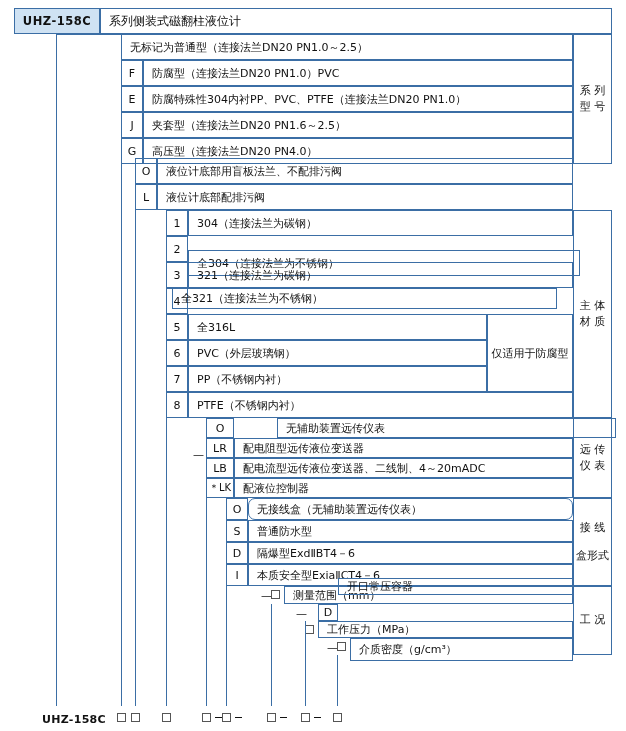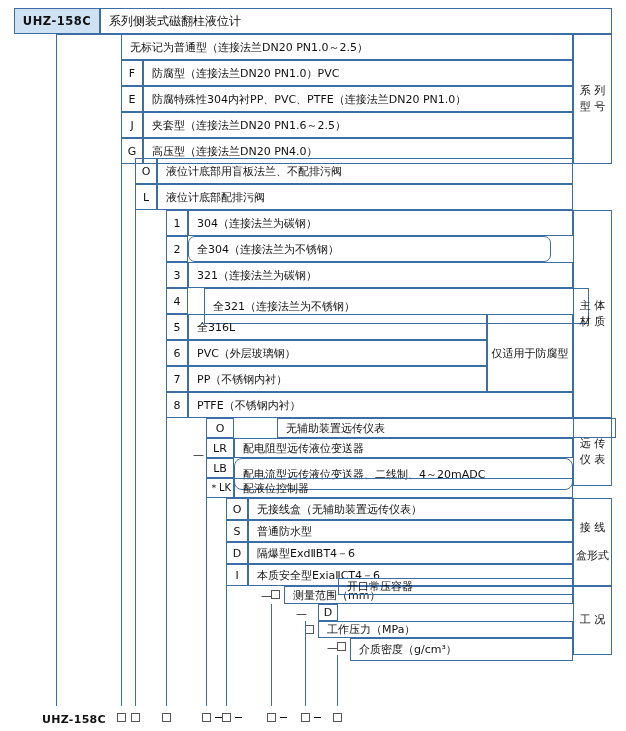--- a/index.html
+++ b/index.html
@@ -117,27 +117,27 @@
   <div class="code abs" style="left:135px;top:158px;width:22px;height:26px;">O</div>
   <div class="desc abs" style="left:157px;top:158px;width:416px;height:26px;">液位计底部用盲板法兰、不配排污阀</div>
 
   <div class="code abs" style="left:135px;top:184px;width:22px;height:26px;">L</div>
   <div class="desc abs" style="left:157px;top:184px;width:416px;height:26px;">液位计底部配排污阀</div>
 
   <div class="code abs" style="left:166px;top:210px;width:22px;height:26px;">1</div>
   <div class="desc abs" style="left:188px;top:210px;width:385px;height:26px;">304（连接法兰为碳钢）</div>
 
   <div class="code abs" style="left:166px;top:236px;width:22px;height:26px;">2</div>
-  <div class="desc abs" style="left:188px;top:236px;width:363px;height:26px;border-radius:7px;">全304（连接法兰为不锈钢）</div>
+  <div class="desc abs" style="left:188px;top:250px;width:392px;height:26px;">全304（连接法兰为不锈钢）</div>
 
   <div class="code abs" style="left:166px;top:262px;width:22px;height:26px;">3</div>
   <div class="desc abs" style="left:188px;top:262px;width:385px;height:26px;">321（连接法兰为碳钢）</div>
 
   <div class="code abs" style="left:166px;top:288px;width:22px;height:26px;">4</div>
-  <div class="desc abs" style="left:204px;top:288px;width:385px;height:36px;">全321（连接法兰为不锈钢）</div>
+  <div class="desc abs" style="left:172px;top:288px;width:385px;height:21px;">全321（连接法兰为不锈钢）</div>
 
   <div class="code abs" style="left:166px;top:314px;width:22px;height:26px;">5</div>
   <div class="desc abs" style="left:188px;top:314px;width:299px;height:26px;">全316L</div>
 
   <div class="code abs" style="left:166px;top:340px;width:22px;height:26px;">6</div>
   <div class="desc abs" style="left:188px;top:340px;width:299px;height:26px;">PVC（外层玻璃钢）</div>
 
   <div class="code abs" style="left:166px;top:366px;width:22px;height:26px;">7</div>
   <div class="desc abs" style="left:188px;top:366px;width:299px;height:26px;">PP（不锈钢内衬）</div>
 
@@ -151,34 +151,34 @@
     <span>材 质</span>
   </div>
 
   <div class="code abs" style="left:206px;top:418px;width:28px;height:20px;">O</div>
   <div class="desc abs" style="left:234px;top:418px;width:339px;height:20px;margin-left:43px;">无辅助装置远传仪表</div>
 
   <div class="code abs" style="left:206px;top:438px;width:28px;height:20px;">LR</div>
   <div class="desc abs" style="left:234px;top:438px;width:339px;height:20px;">配电阻型远传液位变送器</div>
 
   <div class="code abs" style="left:206px;top:458px;width:28px;height:20px;">LB</div>
-  <div class="desc abs" style="left:234px;top:458px;width:339px;height:32px;border-radius:8px;">配电流型远传液位变送器、二线制、4～20mADC</div>
+  <div class="desc abs" style="left:234px;top:458px;width:339px;height:20px;">配电流型远传液位变送器、二线制、4～20mADC</div>
 
   <div class="code abs" style="left:206px;top:478px;width:28px;height:20px;font-size:10px;">＊LK</div>
   <div class="desc abs" style="left:234px;top:478px;width:339px;height:20px;">配液位控制器</div>
 
   <div class="dash abs" style="left:193px;top:450px;">—</div>
 
-  <div class="rlabel abs" style="left:573px;top:418px;width:39px;height:68px;">
+  <div class="rlabel abs" style="left:573px;top:418px;width:39px;height:80px;">
     <span>远 传</span>
     <span>仪 表</span>
   </div>
 
   <div class="code abs" style="left:226px;top:498px;width:22px;height:22px;">O</div>
-  <div class="desc abs" style="left:248px;top:498px;width:325px;height:22px;">无接线盒（无辅助装置远传仪表）</div>
+  <div class="desc abs" style="left:248px;top:498px;width:325px;height:22px;border-radius:7px;">无接线盒（无辅助装置远传仪表）</div>
 
   <div class="code abs" style="left:226px;top:520px;width:22px;height:22px;">S</div>
   <div class="desc abs" style="left:248px;top:520px;width:325px;height:22px;">普通防水型</div>
 
   <div class="code abs" style="left:226px;top:542px;width:22px;height:22px;">D</div>
   <div class="desc abs" style="left:248px;top:542px;width:325px;height:22px;">隔爆型ExdⅡBT4－6</div>
 
   <div class="code abs" style="left:226px;top:564px;width:22px;height:22px;">I</div>
   <div class="desc abs" style="left:248px;top:564px;width:325px;height:22px;">本质安全型ExiaⅡCT4－6</div>
 

